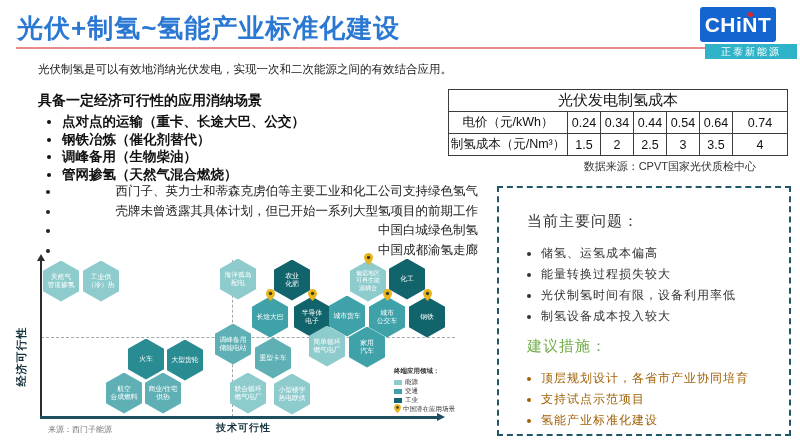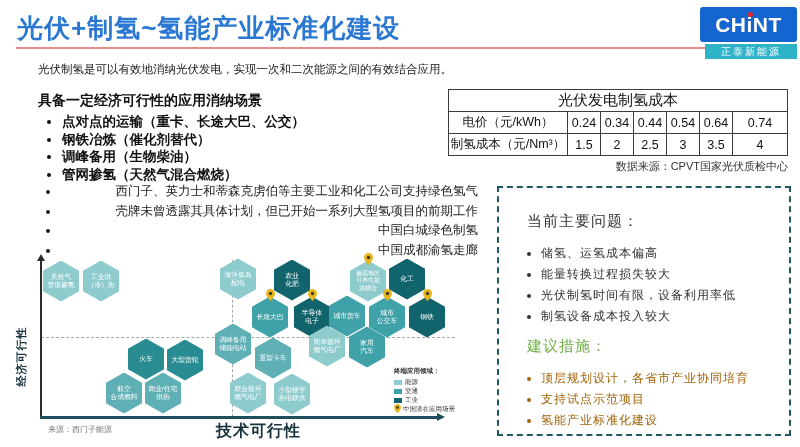--- a/index.html
+++ b/index.html
@@ -2,21 +2,21 @@
 <html><head>
 <meta charset="utf-8">
 <style>
   html,body{margin:0;padding:0;background:#e8e8e8;}
   .slide{position:relative;width:800px;height:447px;background:#ffffff;overflow:hidden;
          font-family:"Liberation Sans","DejaVu Sans",sans-serif;color:#222;}
   
   .title{position:absolute;left:17px;top:11px;font-size:26px;font-weight:bold;color:#2b78d3;
          letter-spacing:1px;white-space:nowrap;}
   .title-underline{position:absolute;left:16px;top:47px;width:774px;height:2px;background:#e88b8b;}
-  .logo{position:absolute;left:700px;top:7px;width:97px;height:35px;background:#1465cf;border-radius:3px;
+  .logo{position:absolute;left:700px;top:7px;width:76px;height:35px;background:#1465cf;border-radius:3px;
         display:flex;align-items:center;justify-content:center;}
   .logo-brand{color:#fff;font-weight:bold;font-size:21px;letter-spacing:0.5px;font-family:"Liberation Sans",sans-serif;}
   .logo-dot{position:absolute;left:48px;top:5px;width:5px;height:5px;border-radius:50%;background:#e02626;}
   .logo-tagline{position:absolute;left:705px;top:44px;width:92px;height:15px;background:#2fb3c8;
         color:#fff;font-size:10px;display:flex;align-items:center;justify-content:center;letter-spacing:2px;}
   
   .intro{position:absolute;left:38px;top:62px;width:450px;font-size:11.5px;color:#1a1a1a;white-space:nowrap;}
   .scenarios{position:absolute;left:38px;top:92px;width:420px;}
   .scenarios h3{margin:0;font-size:14px;font-weight:bold;color:#111;}
   .scenarios ul{margin:3px 0 0 0;padding-left:24px;list-style:disc;}
@@ -24,21 +24,21 @@
   .projects{position:absolute;left:38px;top:182px;width:440px;text-align:right;}
   .projects ul{margin:0;padding-left:22px;list-style:disc;}
   .projects li{font-size:12.5px;color:#222;line-height:19.5px;white-space:nowrap;}
   
   .cost-table{position:absolute;left:448px;top:89px;border-collapse:collapse;}
   .cost-table td,.cost-table th{border:1px solid #3c3c3c;font-size:12.5px;color:#111;
         text-align:center;padding:0;height:21px;background:#fff;}
   .cost-table th{font-weight:normal;font-size:15px;}
   .ct-label{width:118px;text-align:left;padding-left:5px;}
   .ct-v{width:32px;} .ct-v-last{width:54px;}
-  .table-source{position:absolute;left:456px;top:159px;width:332px;text-align:right;
+  .table-source{position:absolute;left:424px;top:159px;width:332px;text-align:right;
         font-size:11px;color:#333;}
   
   .panel{position:absolute;left:497px;top:186px;width:294px;height:250px;border:2px dashed #1f5766;
          box-sizing:border-box;padding:12px 0 0 16px;}
   .panel h3{margin:12px;font-size:15px;font-weight:normal;color:#333;letter-spacing:1px;}
   .panel ul{margin:2px 0 0 0;padding:0 30px 0 26px;list-style:disc;}
   .panel li{font-size:12px;line-height:21px;color:#333;letter-spacing:1px;}
   .panel .measures-head{color:#70ad47;margin-top:10px;}
   .panel .measures li{color:#a16207;}
   
@@ -46,21 +46,21 @@
   .y-axis{position:absolute;left:40px;top:10px;width:1.5px;height:157px;background:#2c2c2c;}
   .y-arrow{position:absolute;left:36.5px;top:4px;width:0;height:0;
            border-left:4.5px solid transparent;border-right:4.5px solid transparent;border-bottom:7px solid #2c2c2c;}
   .x-axis{position:absolute;left:40px;top:166px;width:398px;height:2.5px;background:#1d4f5e;}
   .x-arrow{position:absolute;left:437px;top:163px;width:0;height:0;
            border-top:4.5px solid transparent;border-bottom:4.5px solid transparent;border-left:8px solid #1d4f5e;}
   .dash-h{position:absolute;left:41px;top:87px;width:414px;border-top:1.5px dashed #9fa8ab;}
   .dash-v{position:absolute;left:232px;top:10px;height:157px;border-left:1.5px dashed #9fa8ab;}
   .y-label{position:absolute;left:-24px;top:99px;width:90px;text-align:center;font-size:11px;
            font-weight:bold;color:#16323c;transform:rotate(-90deg);letter-spacing:1px;}
-  .x-label{position:absolute;left:216px;top:171px;font-size:16px;font-weight:bold;color:#16323c;letter-spacing:1px;}
+  .x-label{position:absolute;left:216px;top:171px;font-size:10px;font-weight:bold;color:#16323c;letter-spacing:1px;}
   .chart-source{position:absolute;left:48px;top:174px;font-size:8px;color:#777;}
   .hex{position:absolute;width:36px;height:41px;clip-path:polygon(50% 0,100% 25%,100% 75%,50% 100%,0 75%,0 25%);
        display:flex;flex-direction:column;align-items:center;justify-content:center;
        color:#fff;font-size:6.8px;line-height:1.18;text-align:center;letter-spacing:0;}
   .tone-light{background:#8ecbcd;} .tone-midlight{background:#5fb0b5;} .tone-mid{background:#3fa2a9;}
   .tone-middark{background:#2a8c93;} .tone-dark{background:#11646c;}
   .pin{position:absolute;width:9px;height:12px;}
   .legend{position:absolute;left:394px;top:117px;font-size:6.5px;color:#333;}
   .legend-title{font-weight:bold;margin-bottom:2px;}
   .legend-row{display:flex;align-items:center;height:9px;}

